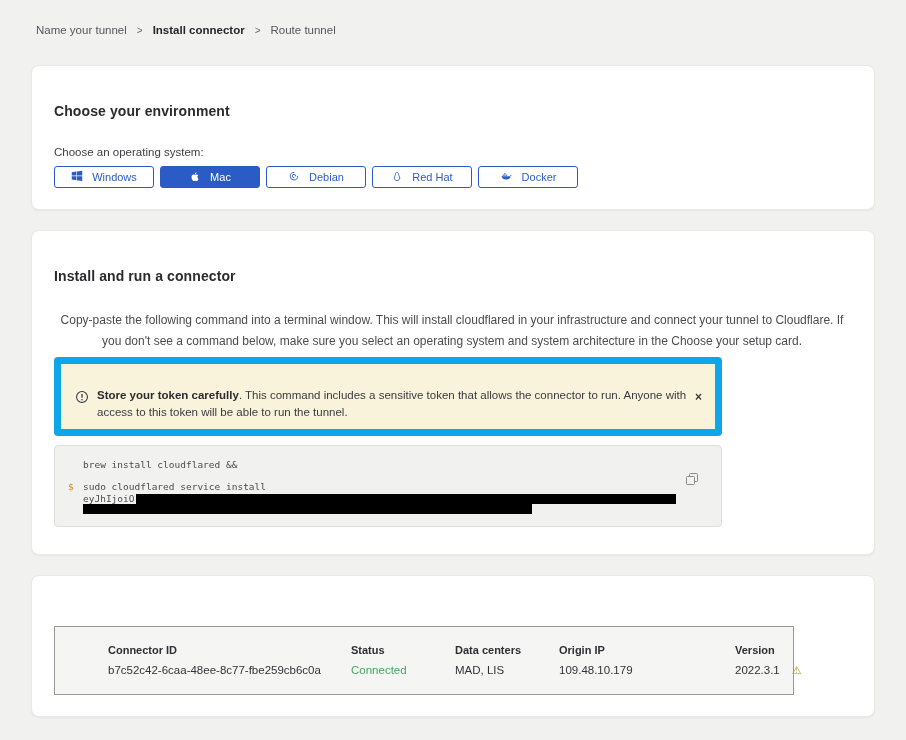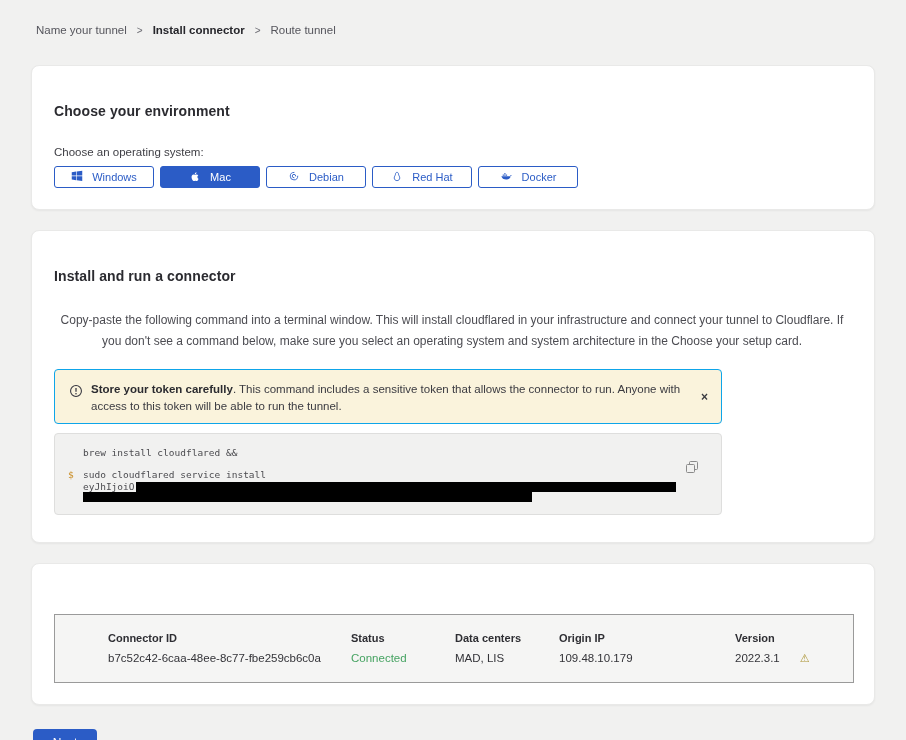--- a/index.html
+++ b/index.html
@@ -49,24 +49,24 @@
   .os-btn.selected { background:#2b5cc6; color:#fff;text-align:center; }
   .os-btn svg { flex:0 0 auto; }
 
   
   .install-desc {
     margin-top:26px; font-size:12px; line-height:21px; color:#4c4c52;
     max-width:796px;
     text-align:center;
   }
   .warn-banner {
-    margin-top:17px; width:668px;
-    background:#faf3dc; border:1px solid #0ea5e9; border-radius:4px;
+    margin-top:5px; width:668px;
+    background:#faf3dc; border:7px solid #0ea5e9; border-radius:4px;
     display:flex; align-items:flex-start;
-    padding:11px 12px 9px 12px; position:relative;
+    padding:23px 12px 9px 12px; position:relative;
   }
   .warn-icon { margin:3px 8px 0 2px; flex:0 0 auto; }
   .warn-text { font-size:11.5px; line-height:16.5px; color:#3a3a40; max-width:590px; }
   .warn-text b { color:#2b2b30; }
   .warn-close {
     position:absolute; right:13px; top:50%; transform:translateY(-50%);
     font-size:12px; font-weight:bold; color:#3a3a40; cursor:pointer;
     line-height:1;
   }
 
@@ -82,29 +82,29 @@
   .token-line { display:flex; align-items:center; margin-top:1px; }
   .redact { background:#000; height:10px; display:inline-block; }
   .redact-1 { width:540px; margin-left:2px; }
   .redact-2 { width:449px; margin-left:15px; margin-top:0px; display:block; }
   .copy-btn {
     position:absolute; top:26px; right:22px; cursor:pointer; line-height:0;
   }
 
   
   .conn-table {
-    margin-top:25px; width:800px; height:69px;
+    margin-top:25px; width:740px; height:69px;
     background:#f5f5f4; border:1px solid #9a9a9a;
     padding:17px 0 0 53px;
   }
   .t-row { display:grid; grid-template-columns:243px 104px 104px 176px auto; }
   .t-head { font-size:11px; font-weight:bold; color:#2e2e33; }
   .t-vals { margin-top:8px; font-size:11.5px; color:#333338; }
   .status-connected { color:#46a362; }
-  .version-cell { display:flex; align-items:center; gap:20px; }
+  .version-cell { display:flex; align-items:center; gap:12px; }
   .warn-tri { color:#ac9535; font-size:11px; line-height:1; }
 
   
   .next-btn {
     margin:24px 0 0 33px;
     width:64px; height:28px;
     background:#2b5cc6; color:#fff; border:none; border-radius:4px;
     font-size:12px; font-family:"Liberation Sans", sans-serif;
     cursor:pointer;
   }

